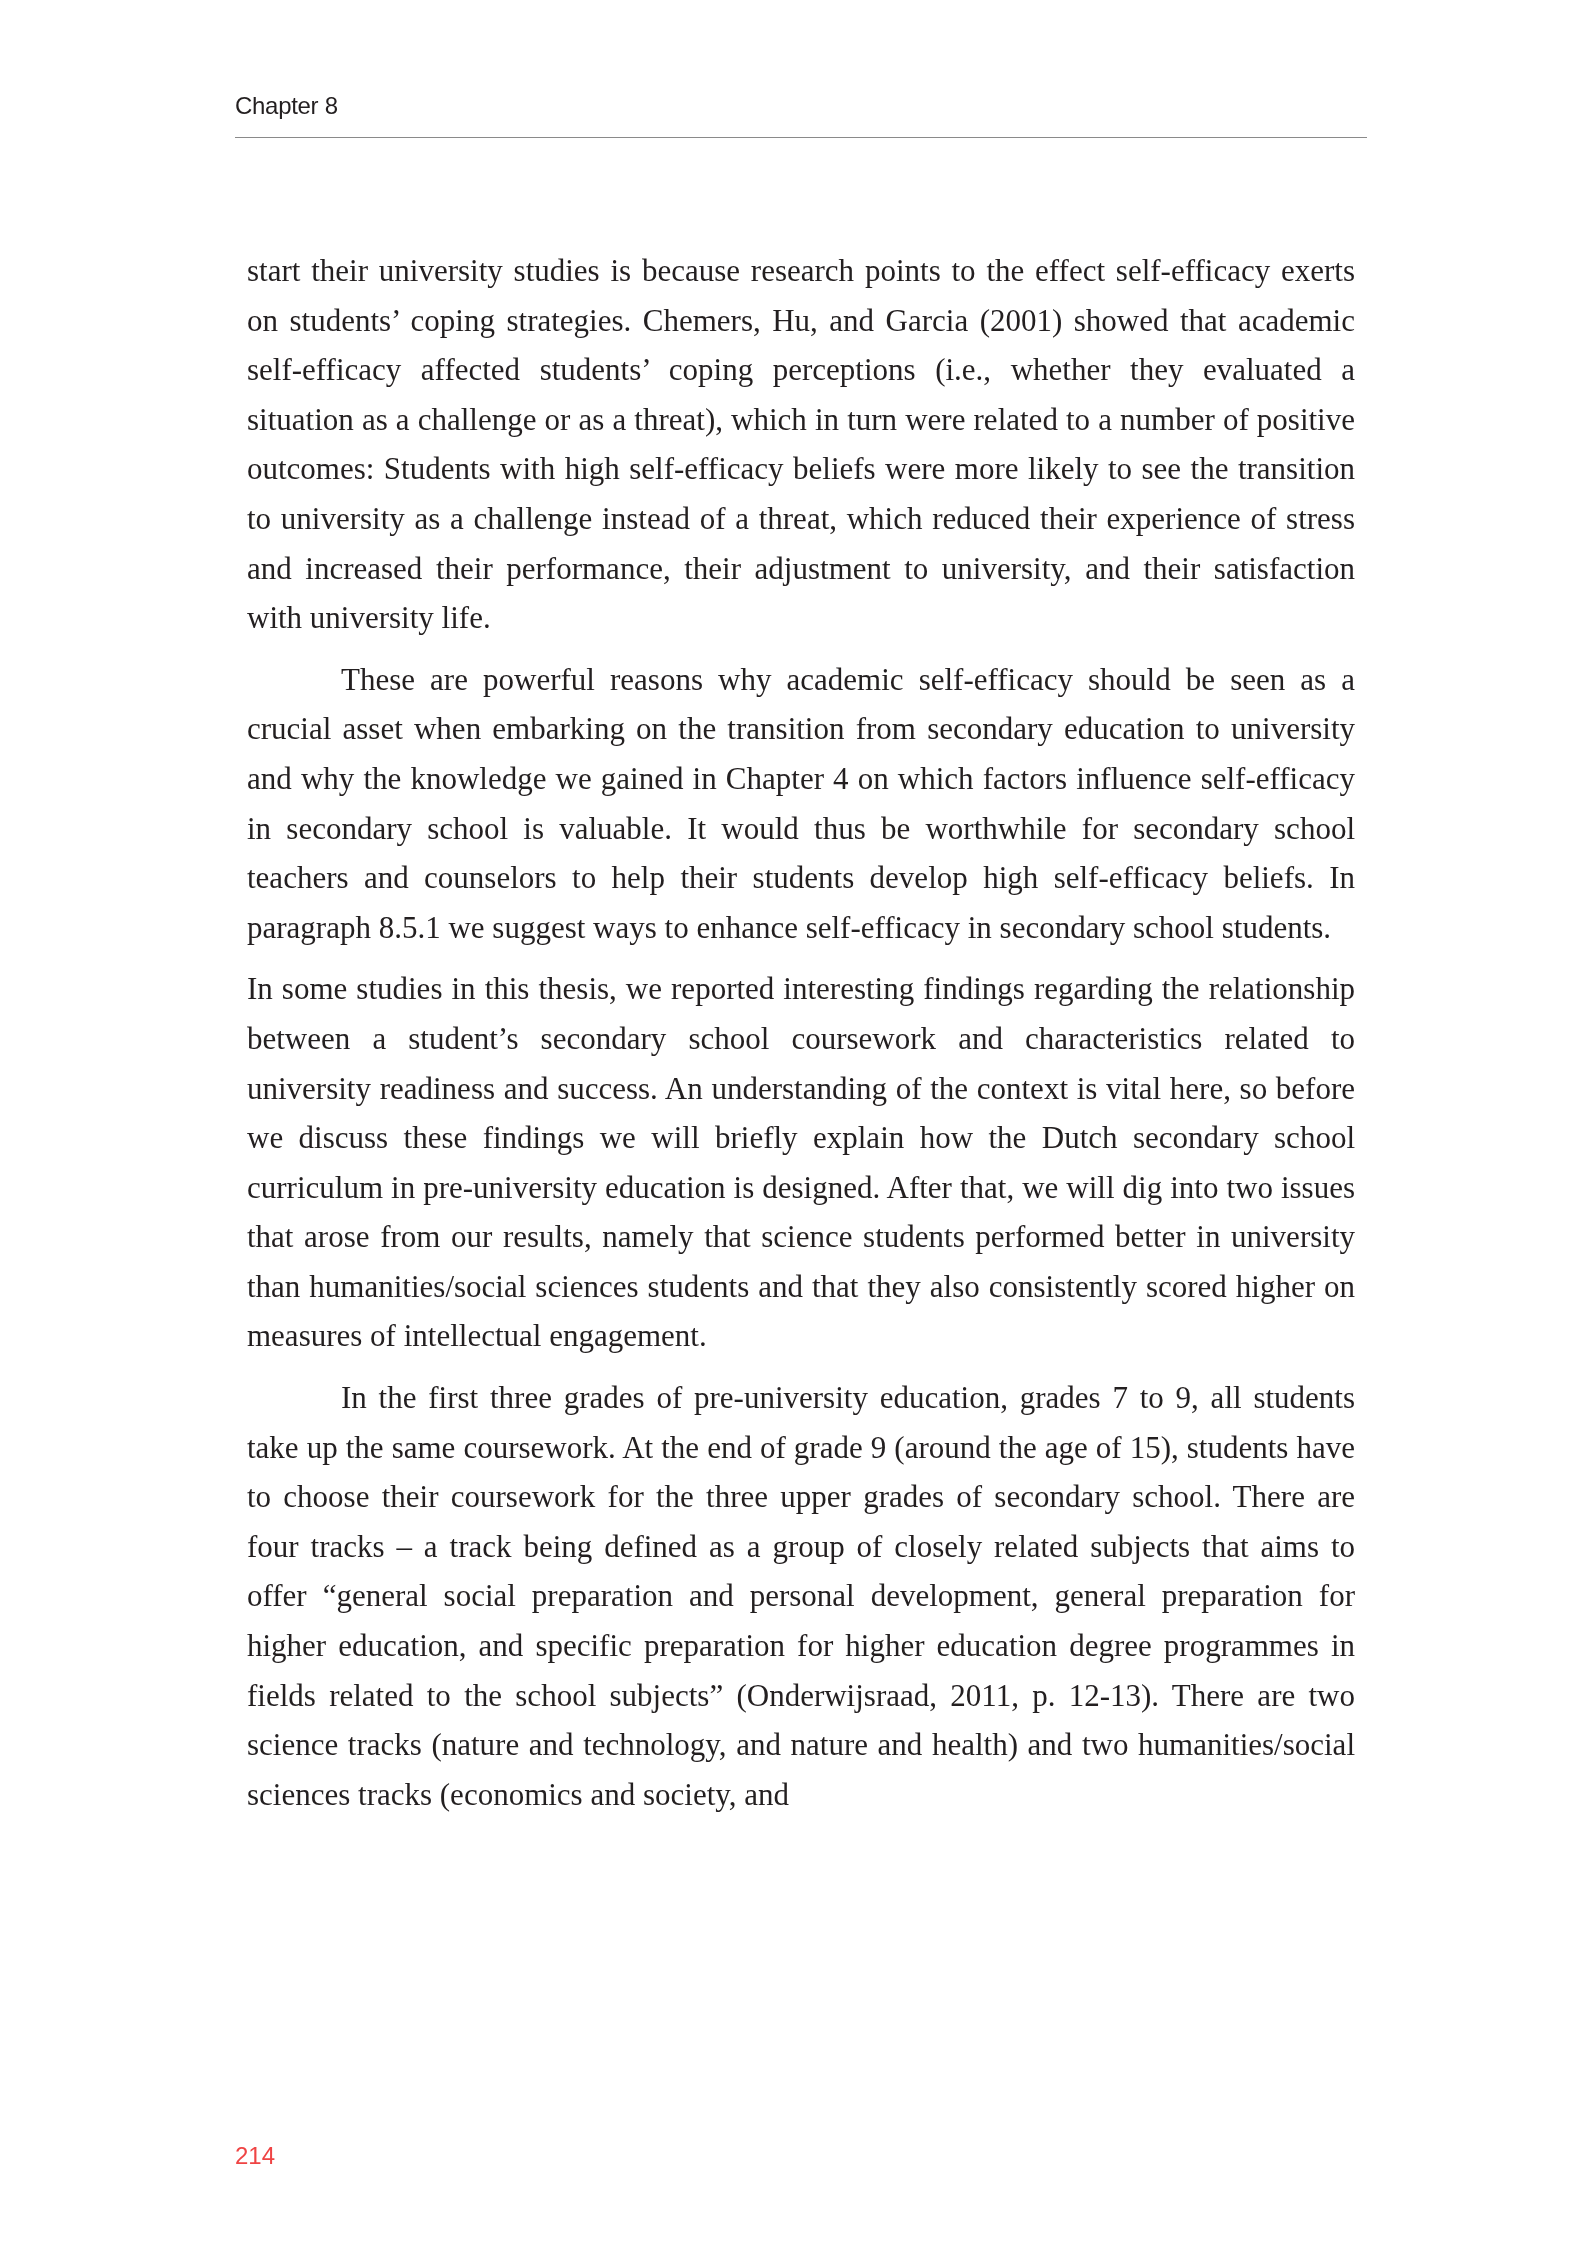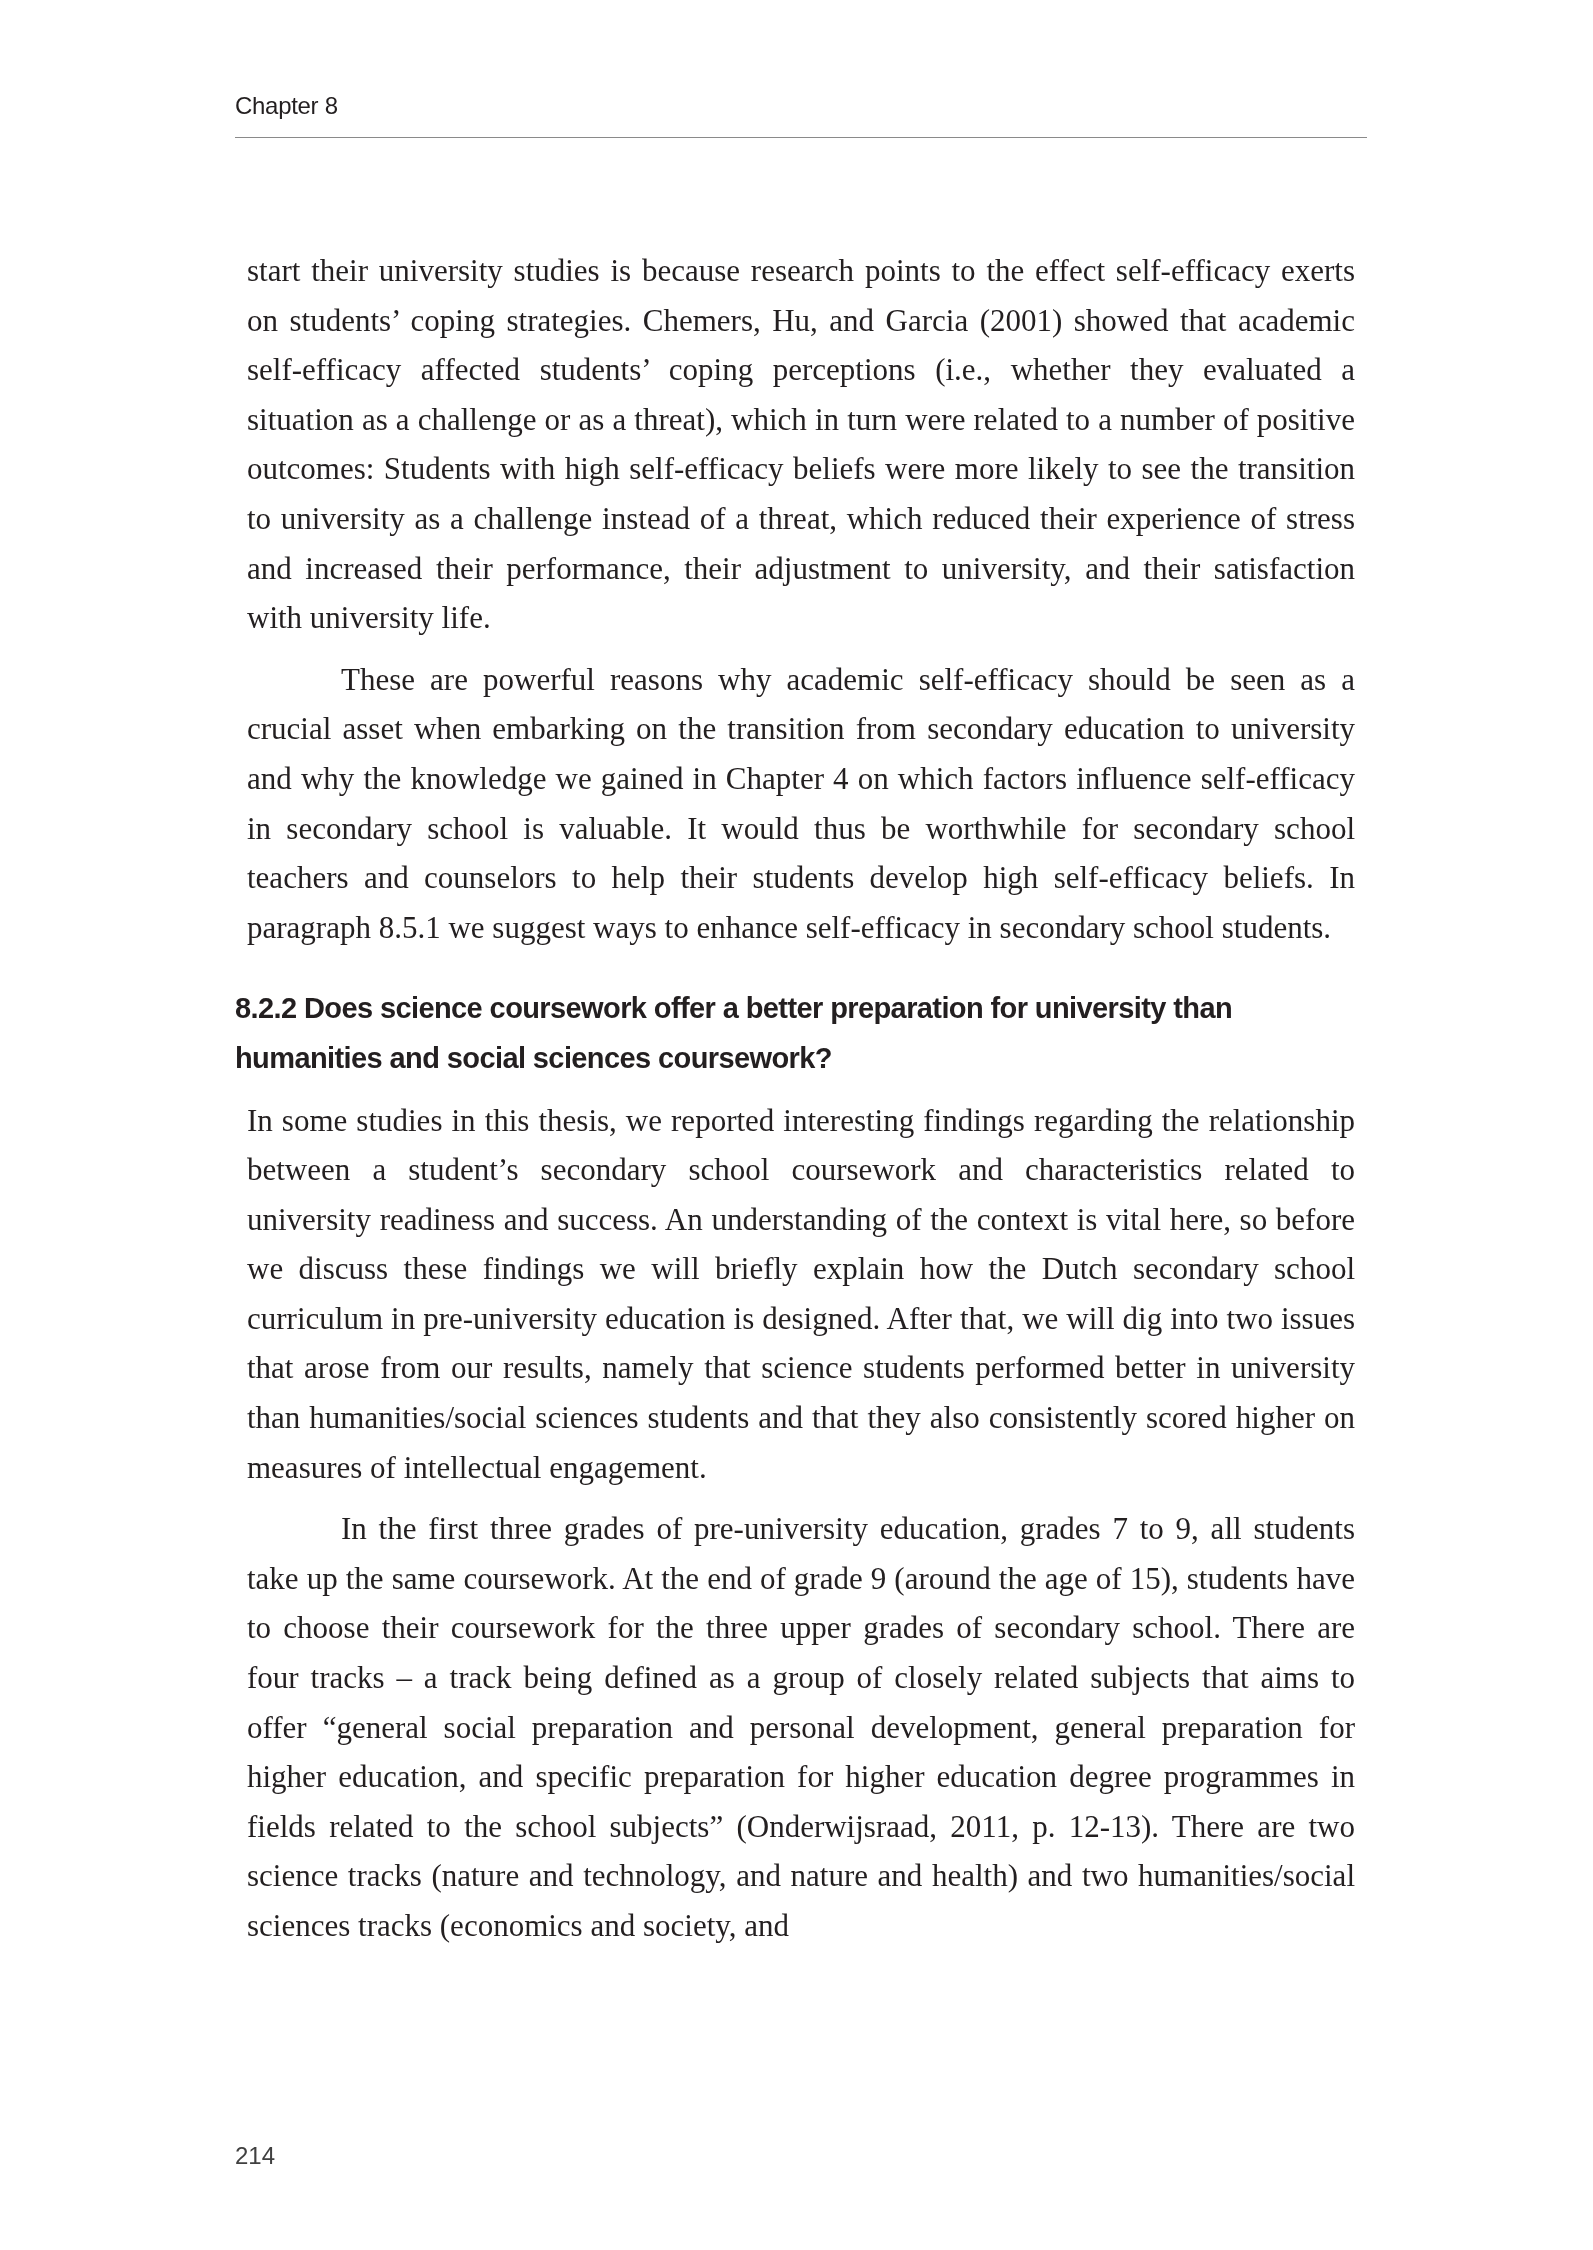--- a/index.html
+++ b/index.html
@@ -57,32 +57,31 @@
       margin: 32px 0 0 0;
       color: #231f20;
       letter-spacing: -0.6px;
     }
     .page-number {
       position: absolute;
       left: 235px;
       top: 2142px;
       font-family: "Liberation Sans", sans-serif;
       font-size: 24px;
-      color: #404040;
+      color: #ef4444;
     }
   </style>
 </head>
 <body>
 
 <div class="running-head">Chapter 8</div>
 <div class="head-rule"></div>
 
 <div class="text-column">
   <p class="para">start their university studies is because research points to the effect self-efficacy exerts on students’ coping strategies. Chemers, Hu, and Garcia (2001) showed that academic self-efficacy affected students’ coping perceptions (i.e., whether they evaluated a situation as a challenge or as a threat), which in turn were related to a number of positive outcomes: Students with high self-efficacy beliefs were more likely to see the transition to university as a challenge instead of a threat, which reduced their experience of stress and increased their performance, their adjustment to university, and their satisfaction with university life.</p>
   <p class="para indent">These are powerful reasons why academic self-efficacy should be seen as a crucial asset when embarking on the transition from secondary education to university and why the knowledge we gained in Chapter 4 on which factors influence self-efficacy in secondary school is valuable. It would thus be worthwhile for secondary school teachers and counselors to help their students develop high self-efficacy beliefs. In paragraph 8.5.1 we suggest ways to enhance self-efficacy in secondary school students.</p>
 
-  <h2 class="section-heading">8.2.2 Does science coursework offer a better preparation for university than humanities and social sciences coursework?</h2>
 
   <p class="para">In some studies in this thesis, we reported interesting findings regarding the relationship between a student’s secondary school coursework and characteristics related to university readiness and success. An understanding of the context is vital here, so before we discuss these findings we will briefly explain how the Dutch secondary school curriculum in pre-university education is designed. After that, we will dig into two issues that arose from our results, namely that science students performed better in university than humanities/social sciences students and that they also consistently scored higher on measures of intellectual engagement.</p>
   <p class="para indent">In the first three grades of pre-university education, grades 7 to 9, all students take up the same coursework. At the end of grade 9 (around the age of 15), students have to choose their coursework for the three upper grades of secondary school. There are four tracks – a track being defined as a group of closely related subjects that aims to offer “general social preparation and personal development, general preparation for higher education, and specific preparation for higher education degree programmes in fields related to the school subjects” (Onderwijsraad, 2011, p. 12-13). There are two science tracks (nature and technology, and nature and health) and two humanities/social sciences tracks (economics and society, and</p>
 </div>
 
 <div class="page-number">214</div>
 
 </body></html>

